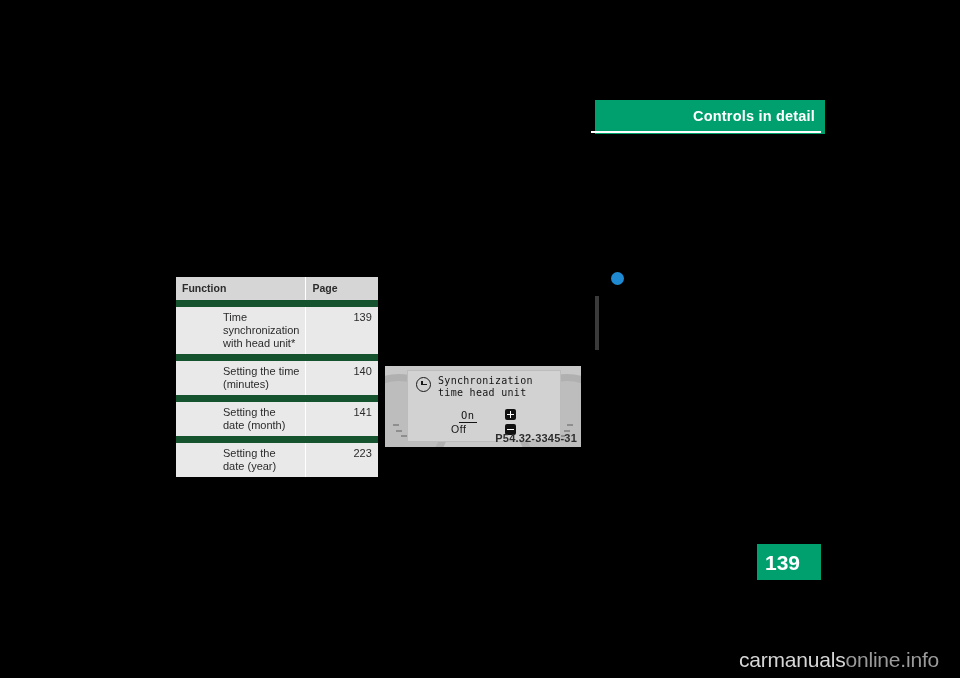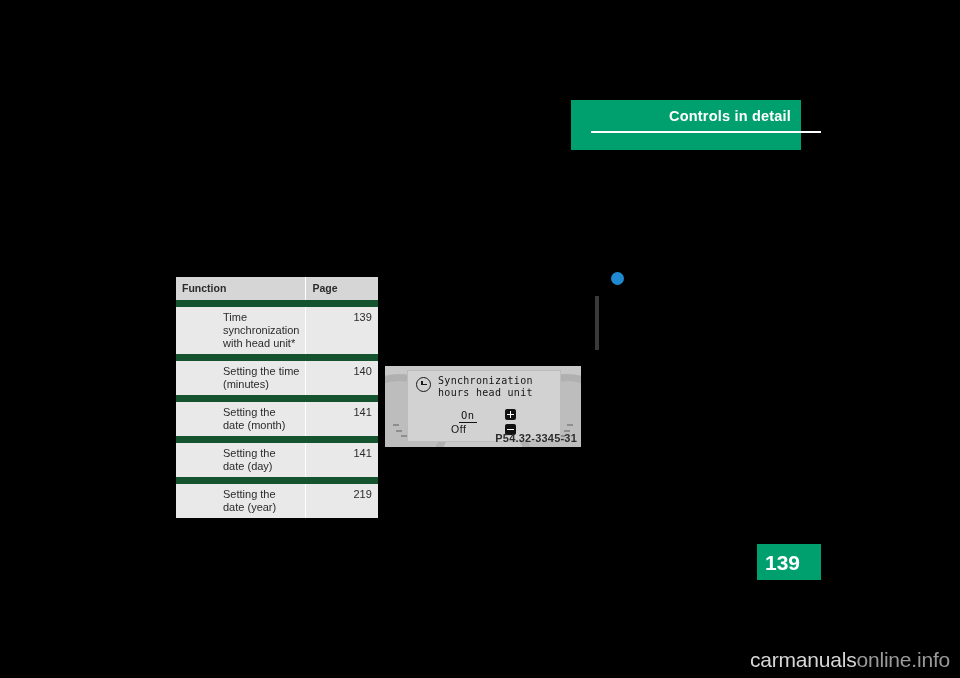--- a/index.html
+++ b/index.html
@@ -12,24 +12,24 @@
     height: 678px;
     position: relative;
     overflow: hidden;
     font-family: "Liberation Sans", sans-serif;
     color: #ffffff;
   }
 
   
   #header-banner {
     position: absolute;
-    left: 571px;
+    left: 595px;
     top: 100px;
     width: 230px;
-    height: 50px;
+    height: 34px;
     background: #00a06e;
   }
   #header-banner .title {
     position: absolute;
     right: 10px;
     top: 8px;
     font-size: 14.5px;
     font-weight: bold;
     color: #ffffff;
     letter-spacing: 0.2px;
@@ -250,21 +250,21 @@
     left: 8px;
     top: 7px;
     font-size: 21px;
     font-weight: bold;
     color: #ffffff;
   }
 
   
   #watermark {
     position: absolute;
-    right: 10px;
+    right: 21px;
     bottom: 6px;
     font-size: 21px;
     color: #d6d6d6;
     letter-spacing: -0.2px;
     white-space: nowrap;
   }
   #watermark .dim { color: #9a9a9a; }
 </style>
 </head>
 <body>
@@ -290,27 +290,23 @@
       <td class="col-page">139</td>
     </tr>
     <tr>
       <td class="col-func">Setting the time (minutes)</td>
       <td class="col-page">140</td>
     </tr>
     <tr>
       <td class="col-func">Setting the date (month)</td>
       <td class="col-page">141</td>
     </tr>
-    <tr>
-      <td class="col-func">Setting the date (day)</td>
-      <td class="col-page">141</td>
-    </tr>
     <tr class="last">
       <td class="col-func">Setting the date (year)</td>
-      <td class="col-page">219</td>
+      <td class="col-page">223</td>
     </tr>
   </tbody>
 </table>
 
 <div id="illustration">
   <div class="ring-left"></div>
   <div class="ring-right"></div>
   <div class="tick" style="left:8px; top:58px;"></div>
   <div class="tick" style="left:11px; top:64px;"></div>
   <div class="tick" style="left:16px; top:69px;"></div>
@@ -318,21 +314,21 @@
   <div class="tick" style="right:11px; top:64px;"></div>
   <div class="tick" style="right:16px; top:69px;"></div>
 
   <div id="lcd">
     <div class="clock-icon">
       <div class="hand-h"></div>
       <div class="hand-m"></div>
     </div>
     <div class="lcd-title">
       <div>Synchronization</div>
-      <div>hours head unit</div>
+      <div>time head unit</div>
     </div>
     <div class="opt-on">On</div>
     <div class="opt-off">Off</div>
     <div class="btn-plus">
       <div class="h"></div>
         <div class="v"></div>
     </div>
     <div class="btn-minus">
       <div class="h"></div>
     </div>

